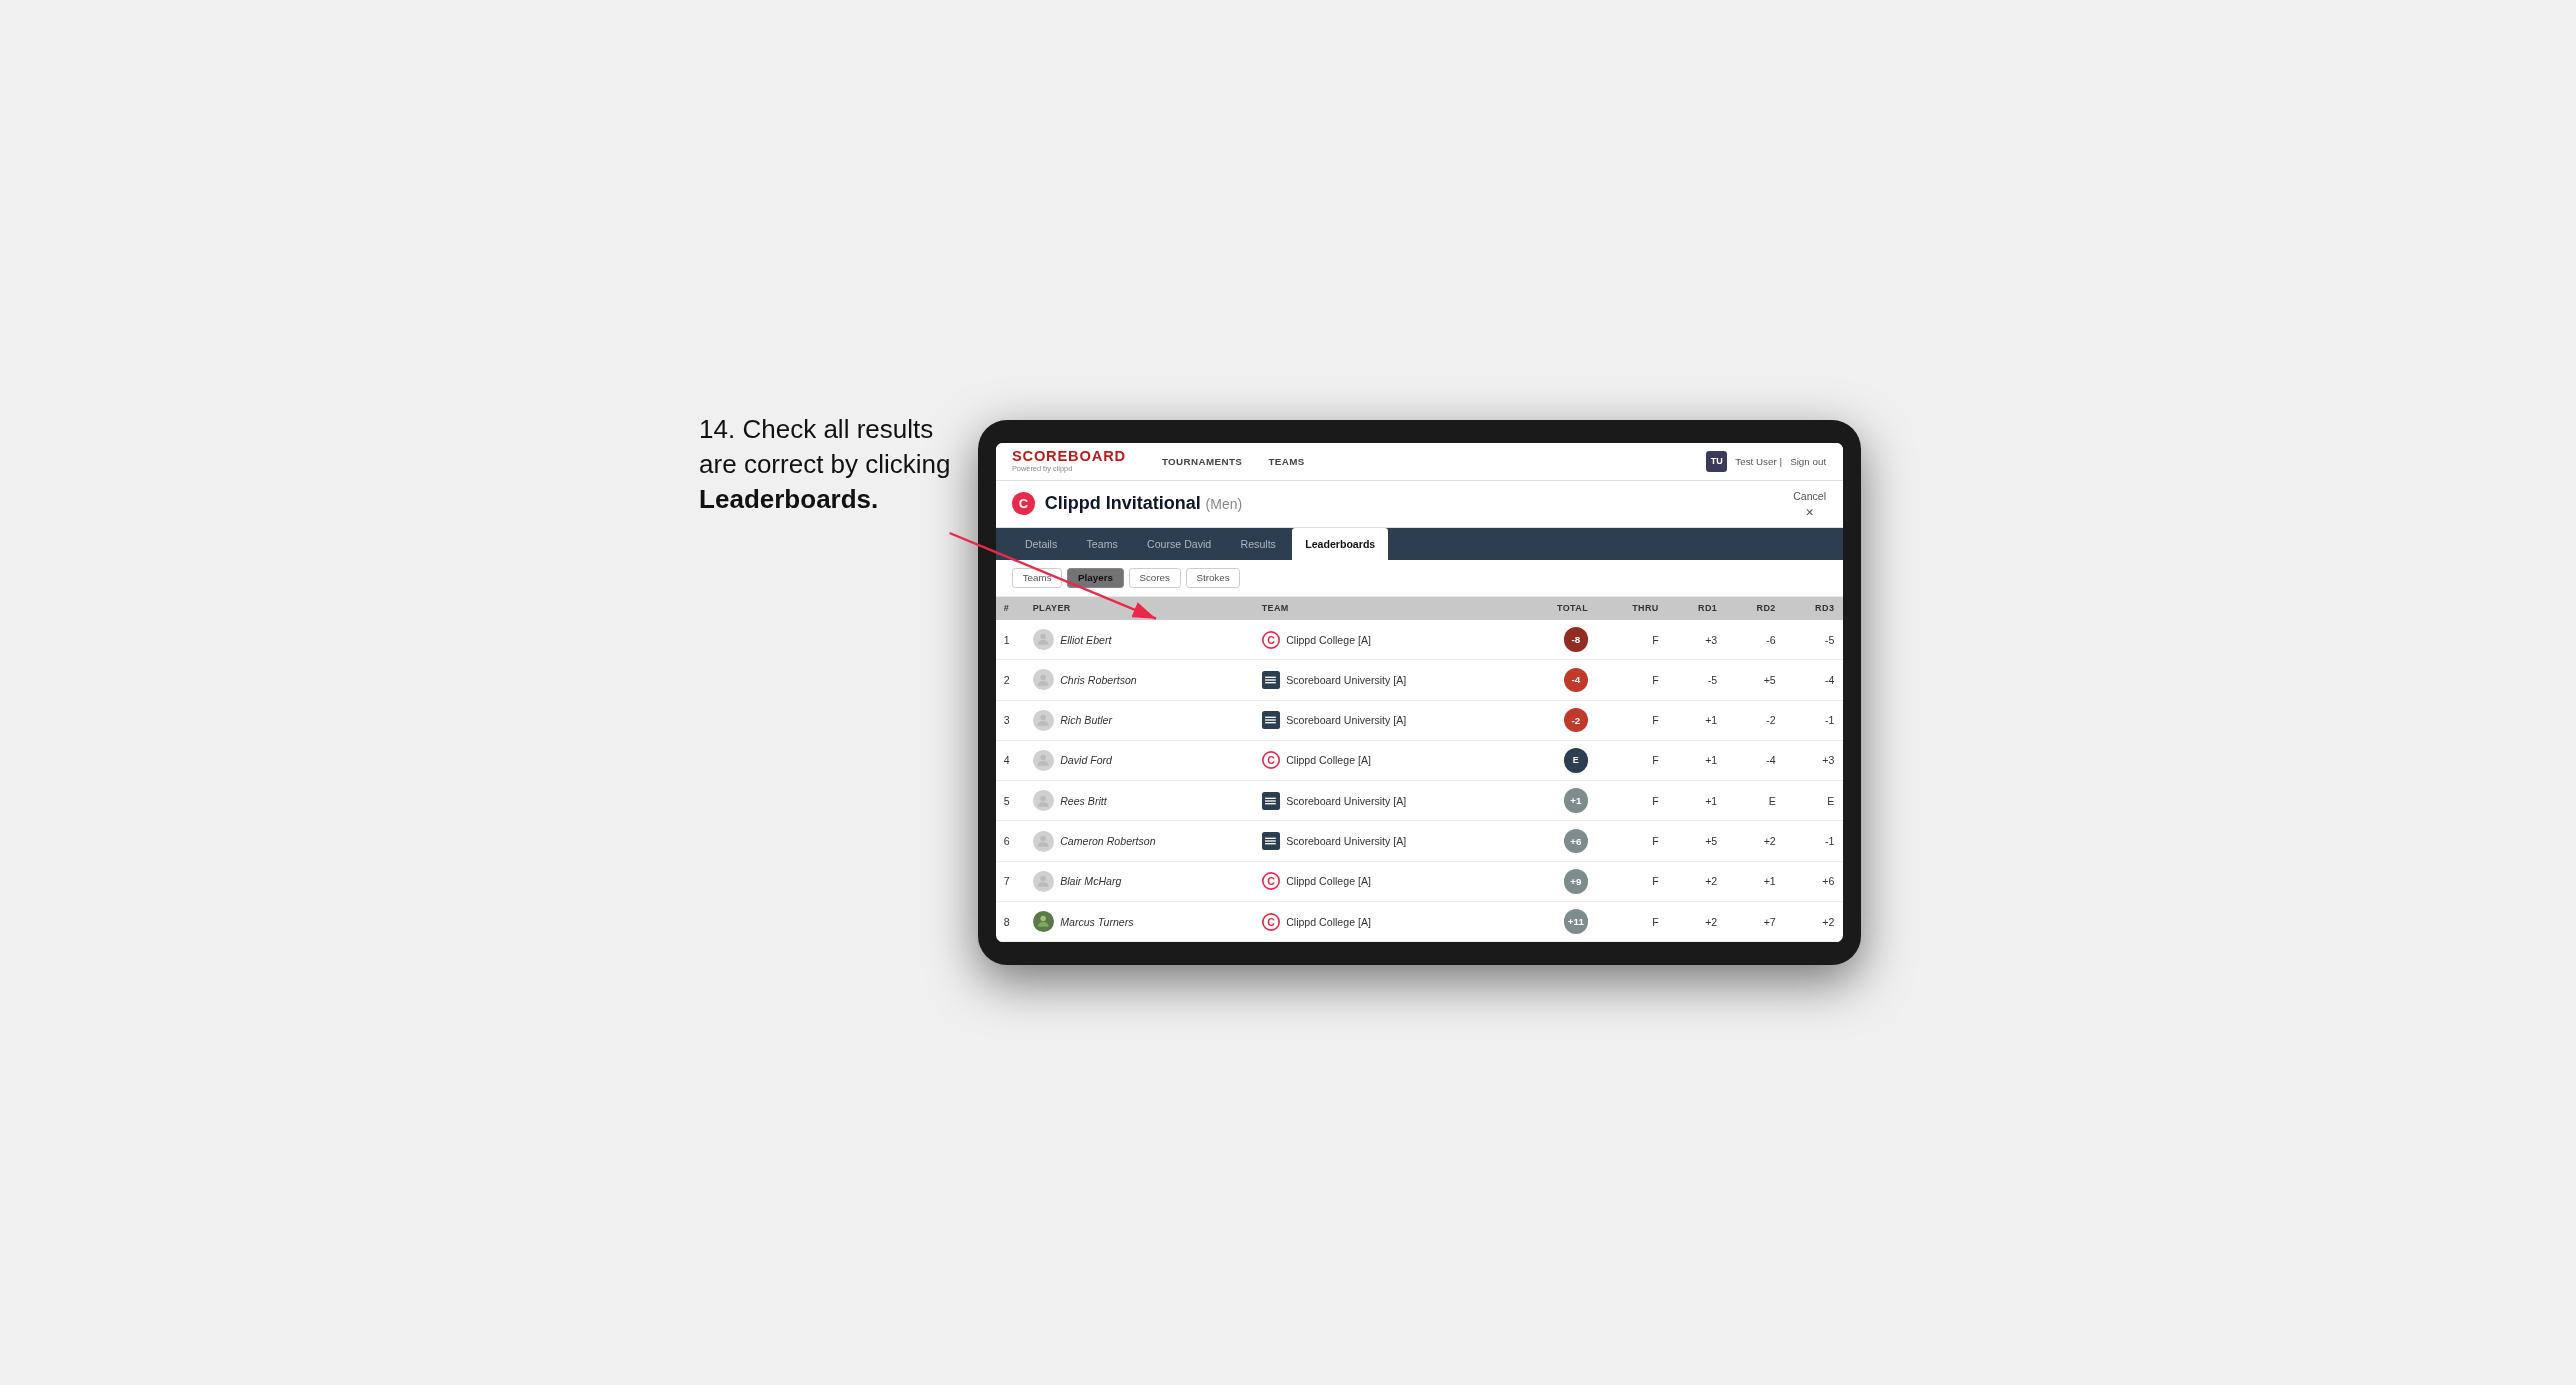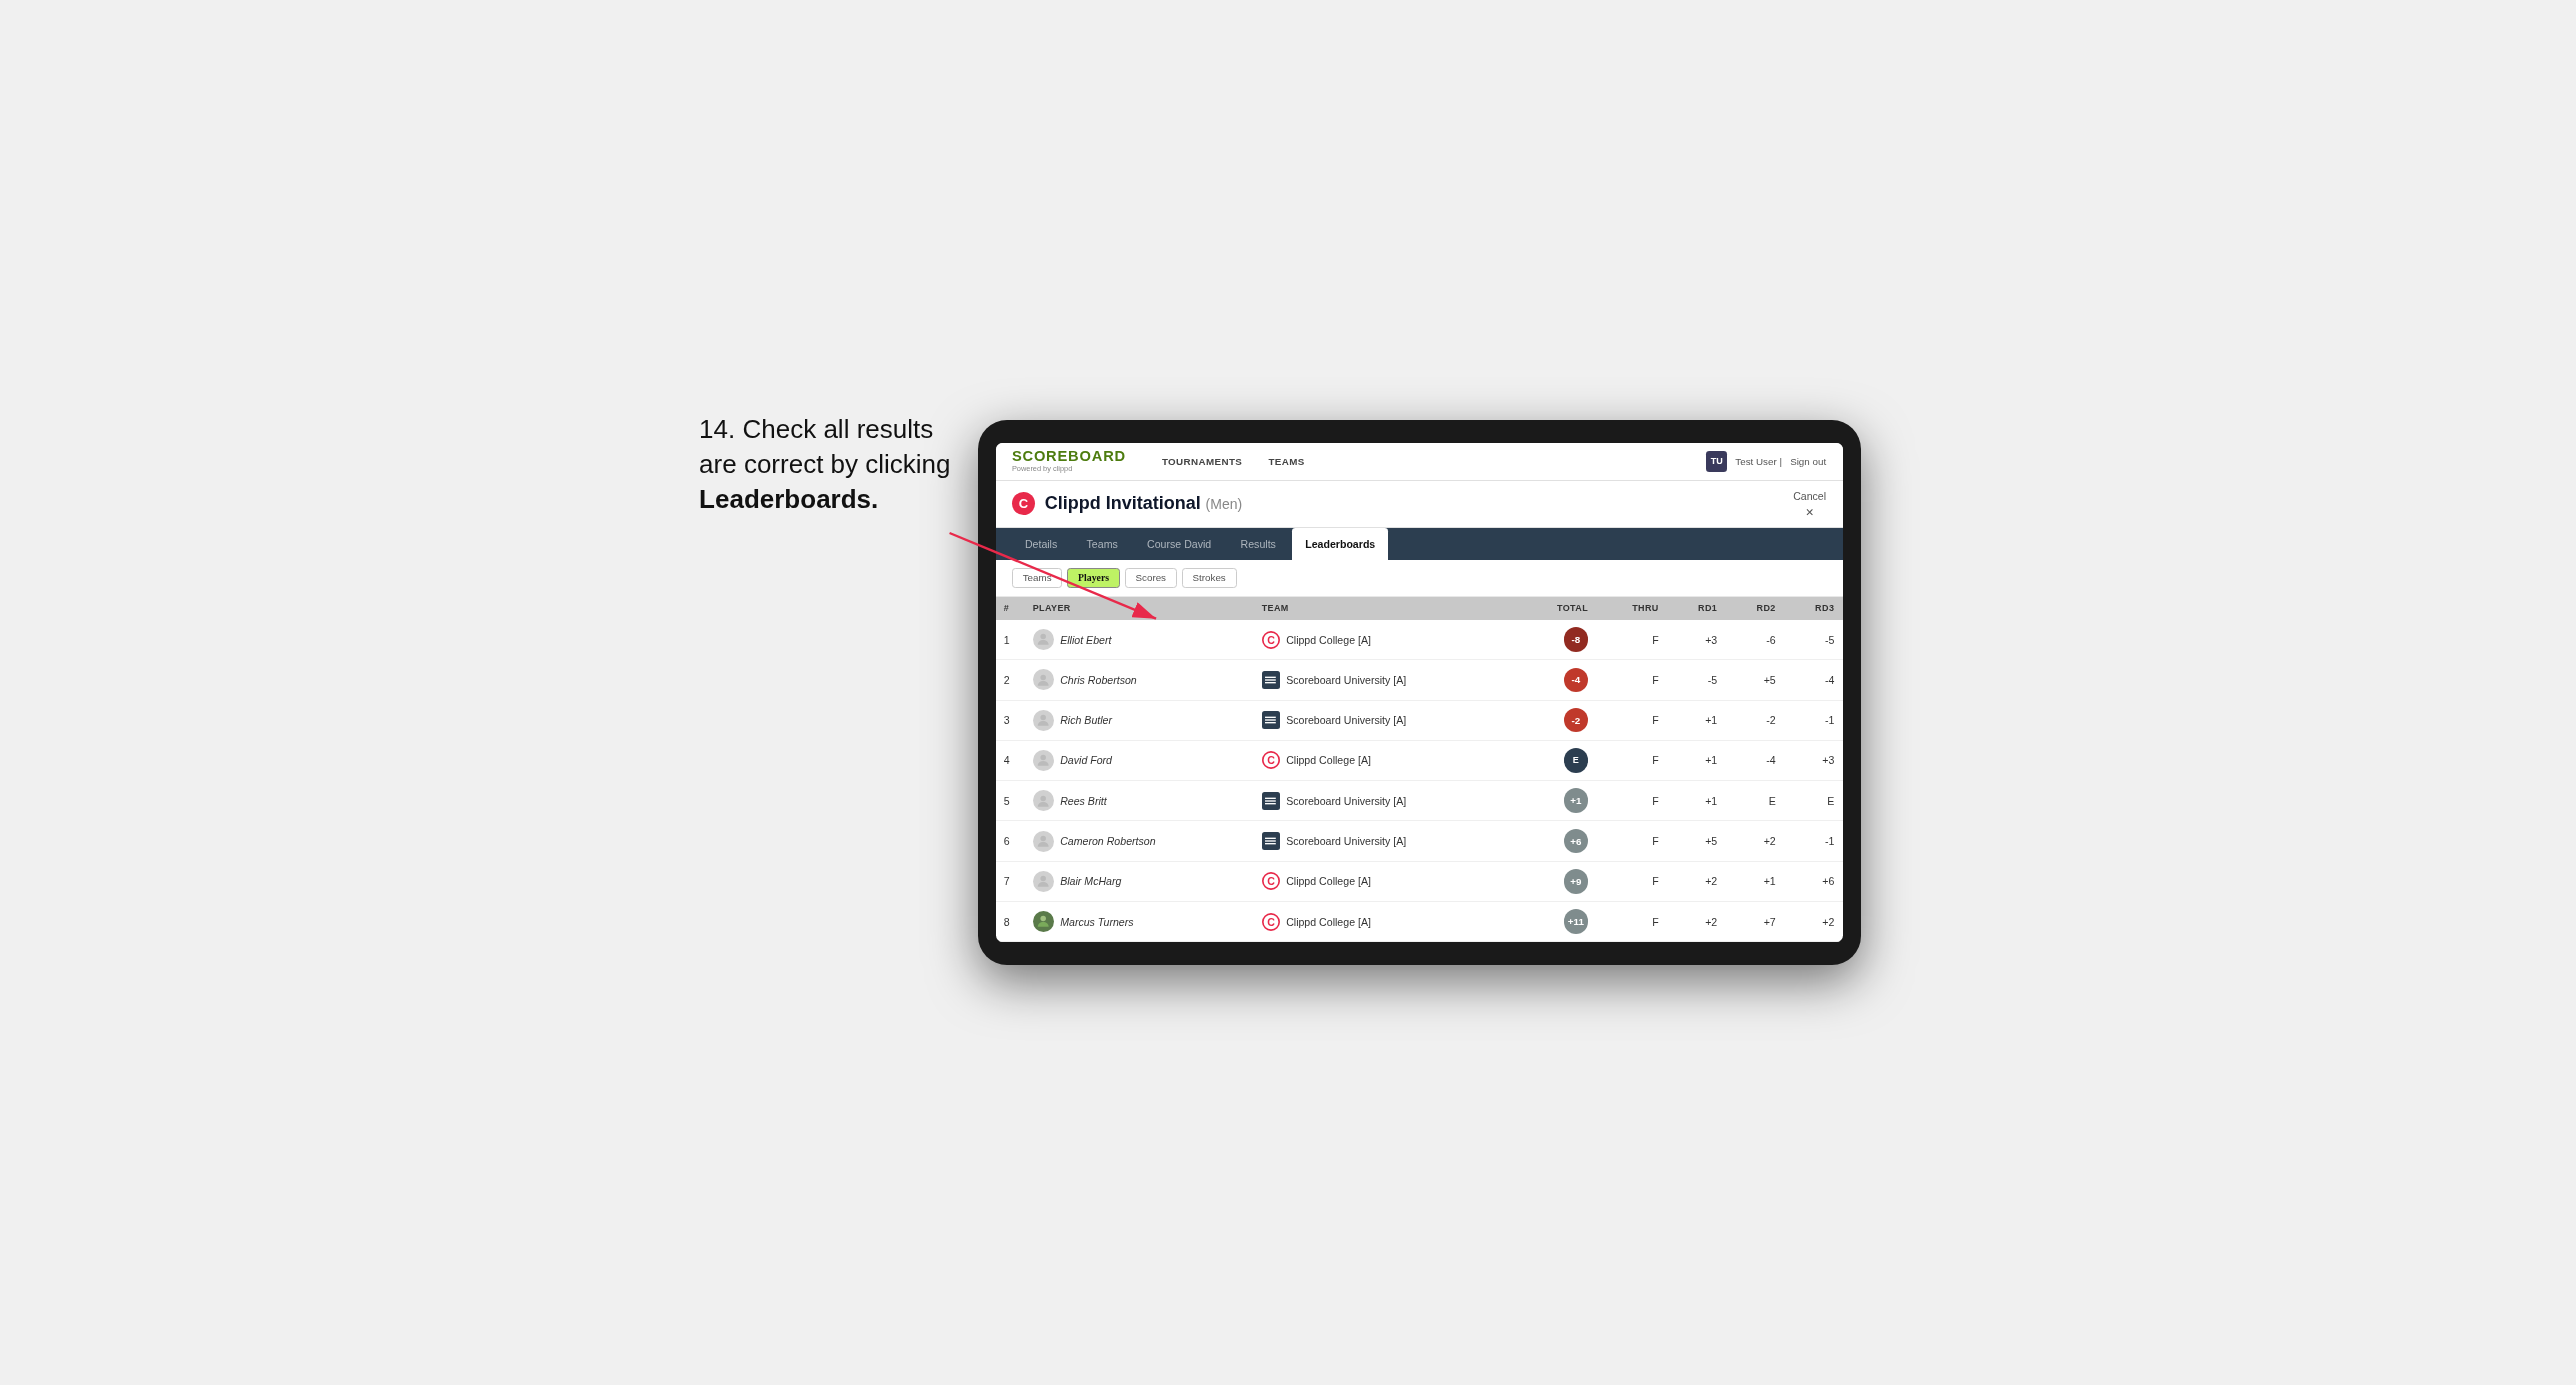--- a/index.html
+++ b/index.html
@@ -73,21 +73,21 @@
 
     .logo-area {
       display: flex;
       flex-direction: column;
       margin-right: 13px;
     }
     .logo-title {
       font-size: 14.7px;
       font-weight: 900;
       letter-spacing: 0.8px;
-      color: #4d7c0f;
+      color: #b91c1c;
       line-height: 1;
     }
     .logo-subtitle {
       font-size: 7.4px;
       color: #888;
     }
 
     .nav-item {
       font-size: 9.8px;
       font-weight: 600;
@@ -198,25 +198,24 @@
     .filter-btn {
       padding: 3.3px 9.8px;
       border: 0.8px solid #ccc;
       border-radius: 3.3px;
       font-size: 9.8px;
       color: #555;
       cursor: pointer;
       background: #fff;
     }
     .filter-btn.active {
-      background: #bef264;
+      background: #737373;
       border-color: #888;
       font-weight: 600;
       color: #111;
-      font-family: Liberation Serif, serif;
     }
 
     
     .leaderboard-table {
       width: 100%;
       border-collapse: collapse;
     }
     .leaderboard-table thead tr {
       background: #c8c8c8;
     }

